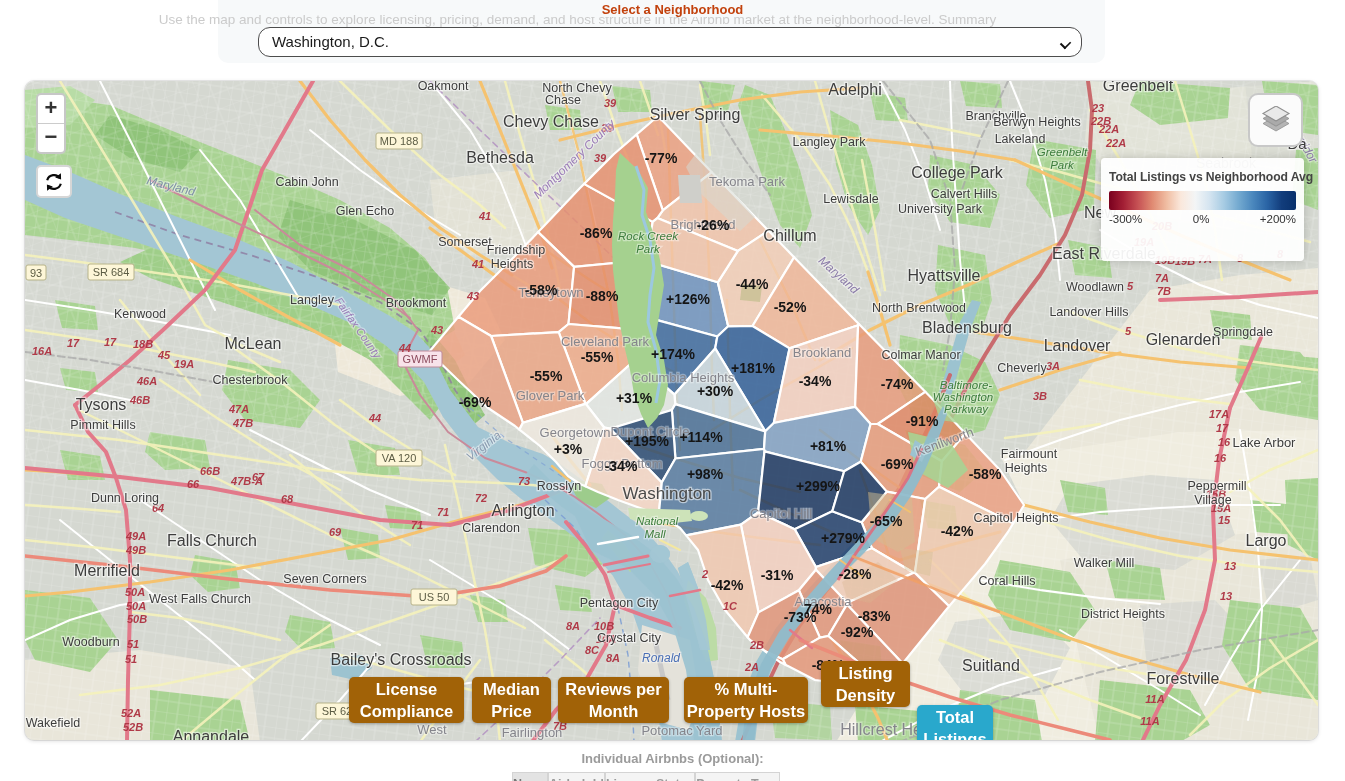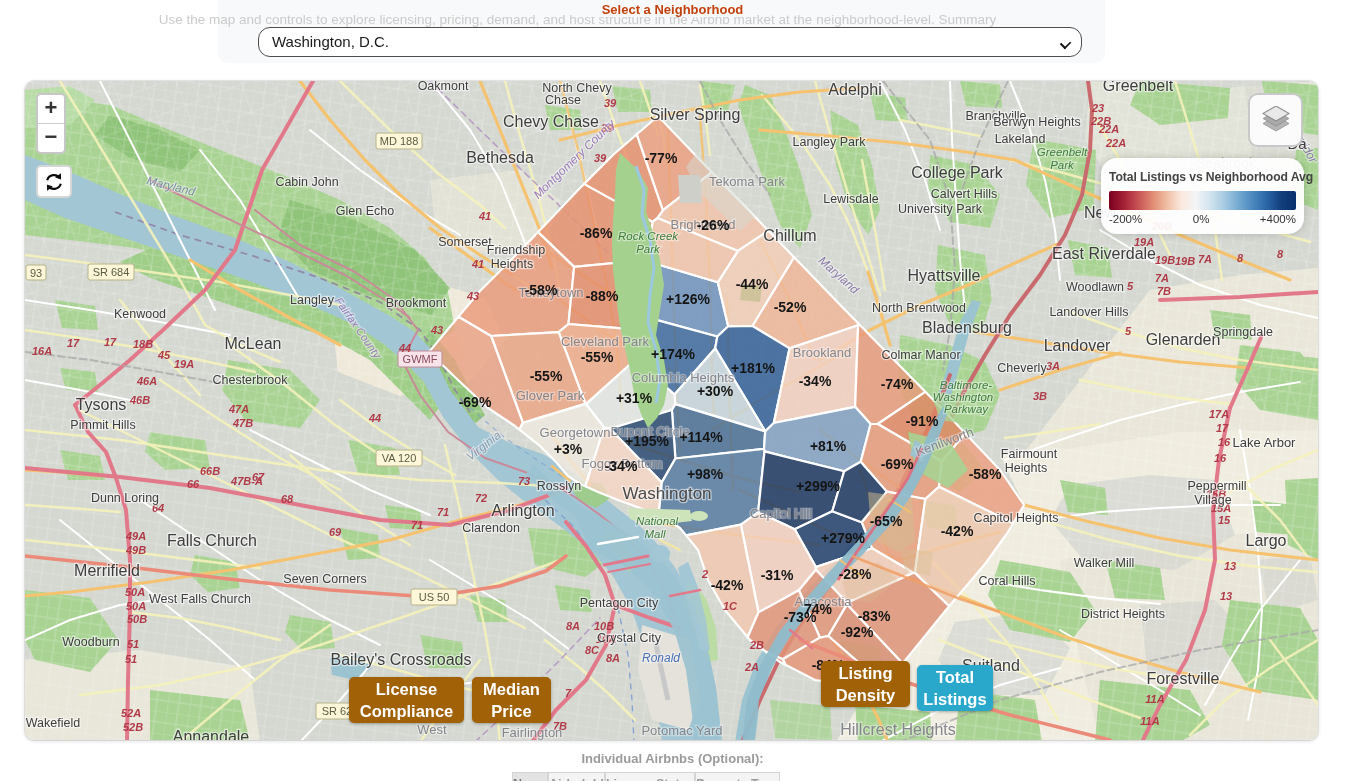--- a/index.html
+++ b/index.html
@@ -8,21 +8,21 @@
 .title{position:absolute;left:0;top:2px;width:1345px;text-align:center;font-size:13px;font-weight:bold;color:#c2410c}
 .title span{background:#f7f9fa;padding:0 14px}
 .sel{position:absolute;left:258px;top:27px;width:824px;height:30px;background:#fff;border:1.4px solid #4d4d4d;border-radius:12px;font-size:15px;color:#1a1a1a;line-height:27px;padding-left:13px}
 .sel .chev{position:absolute;right:11px;top:11px;width:9px;height:9px;border-left:2px solid #111;border-bottom:2px solid #111;transform:rotate(-45deg) scale(1,0.8)}
 #map{position:absolute;left:25px;top:81px;width:1293px;height:659px;border-radius:9px;overflow:hidden;box-shadow:0 0 0 1px rgba(0,0,0,0.08),0 1px 4px rgba(0,0,0,0.15)}
 .zctl{position:absolute;left:11px;top:12px;width:30px;height:61px;background:#fff;border:2px solid rgba(0,0,0,0.22);border-radius:5px;z-index:30}
 .zctl .zb{width:26px;height:28px;text-align:center;font-size:22px;font-weight:bold;color:#333;line-height:26px}
 .zctl .zb+.zb{border-top:1px solid #ccc}
 .rctl{position:absolute;left:11px;top:84px;width:36px;height:33px;background:#fff;border:2px solid rgba(0,0,0,0.16);border-radius:5px;z-index:30;display:flex;align-items:center;justify-content:center}
 .lctl{position:absolute;right:15px;top:12px;width:55px;height:54px;background:#fbfbfb;border:2px solid rgba(0,0,0,0.2);border-radius:10px;z-index:30;display:flex;align-items:center;justify-content:center}
-.legend{position:absolute;right:14px;top:77px;width:203px;height:76px;background:rgba(255,255,255,0.93);border-radius:16px;box-shadow:0 0 10px rgba(0,0,0,0.18);z-index:30;padding:12px 8px 0 8px}
+.legend{position:absolute;right:14px;top:77px;width:203px;height:103px;background:rgba(255,255,255,0.93);border-radius:4px;box-shadow:0 0 10px rgba(0,0,0,0.18);z-index:30;padding:12px 8px 0 8px}
 .legend .lt{font-size:12.2px;font-weight:bold;color:#444;text-align:center;white-space:nowrap;letter-spacing:-0.1px}
 .legend .bar{margin-top:7px;height:19px;border-radius:2px;background:linear-gradient(to right,#7a001e,#a31f35,#c65154,#e08a72,#f0bda2,#fae8dc,#f3f5f6,#d4e4f0,#a6cbe3,#74aad0,#4a87bd,#2a64a5,#123d7c,#08306b)}
 .legend .lbls{display:flex;justify-content:space-between;font-size:11.5px;color:#333;margin-top:3px}
 .mbtn{position:absolute;height:46px;background:#a16207;color:#fff;border-radius:5px;z-index:30;text-align:center;font-size:16.5px;font-weight:bold;line-height:22px;padding-top:1px;box-shadow:0 1px 3px rgba(0,0,0,0.3)}
 .mbtn.on{background:#29a8cc}
 .optlbl{position:absolute;left:0;top:751px;width:1345px;text-align:center;font-size:13px;font-weight:bold;color:#9b9b9b}
 .tbl{position:absolute;left:512px;top:772px;display:flex;z-index:5}
 .tbl div{border:1px solid #d4d4d4;background:#f4f4f4;height:24px;font-size:12.5px;font-weight:bold;color:#9a9a9a;padding:4px 0 0 0;text-align:center;overflow:hidden}
 .tbl div.first{background:#e3e3e3;color:#777}
 </style></head><body>
@@ -674,29 +674,31 @@
           <path d="M15,0 L28,7.5 L15,15 L2,7.5Z" fill="#e9e9e9" stroke="#8f8f8f" stroke-width="1.1"></path>
           <path d="M2,12.5 L15,20 L28,12.5 L24,10.2 L15,15.4 L6,10.2Z" fill="#aaaaaa" stroke="#8f8f8f" stroke-width="0.8"></path>
           <path d="M2,17.5 L15,25 L28,17.5 L24,15.2 L15,20.4 L6,15.2Z" fill="#b5b5b5" stroke="#8f8f8f" stroke-width="0.8"></path>
         </g>
       </svg>
     </div>
 <div class="legend">
       <div class="lt">Total Listings vs Neighborhood Avg</div>
       <div class="bar"></div>
       <div class="lbls">
-        <span>-200%</span>
+        <span>-300%</span>
         <span>0%</span>
-        <span>+400%</span>
+        <span>+200%</span>
       </div>
     </div>
 <div class="mbtn" style="left:324px;top:596px;width:115px">License<br>Compliance</div>
 <div class="mbtn" style="left:447px;top:596px;width:79px">Median<br>Price</div>
+<div class="mbtn" style="left:533px;top:596px;width:111px">Reviews per<br>Month</div>
+<div class="mbtn" style="left:659px;top:596px;width:124px">% Multi-<br>Property Hosts</div>
 <div class="mbtn" style="left:796px;top:580px;width:89px">Listing<br>Density</div>
-<div class="mbtn on" style="left:892px;top:584px;width:76px">Total<br>Listings</div>
+<div class="mbtn on" style="left:892px;top:624px;width:76px">Total<br>Listings</div>
 </div>
 <div class="optlbl">Individual Airbnbs (Optional):</div>
 <div class="tbl">
     <div class="first">Name</div>
     <div>Airbnb Id</div>
     <div>License Status</div>
     <div>Property Type</div>
   </div>
 
 </body></html>

